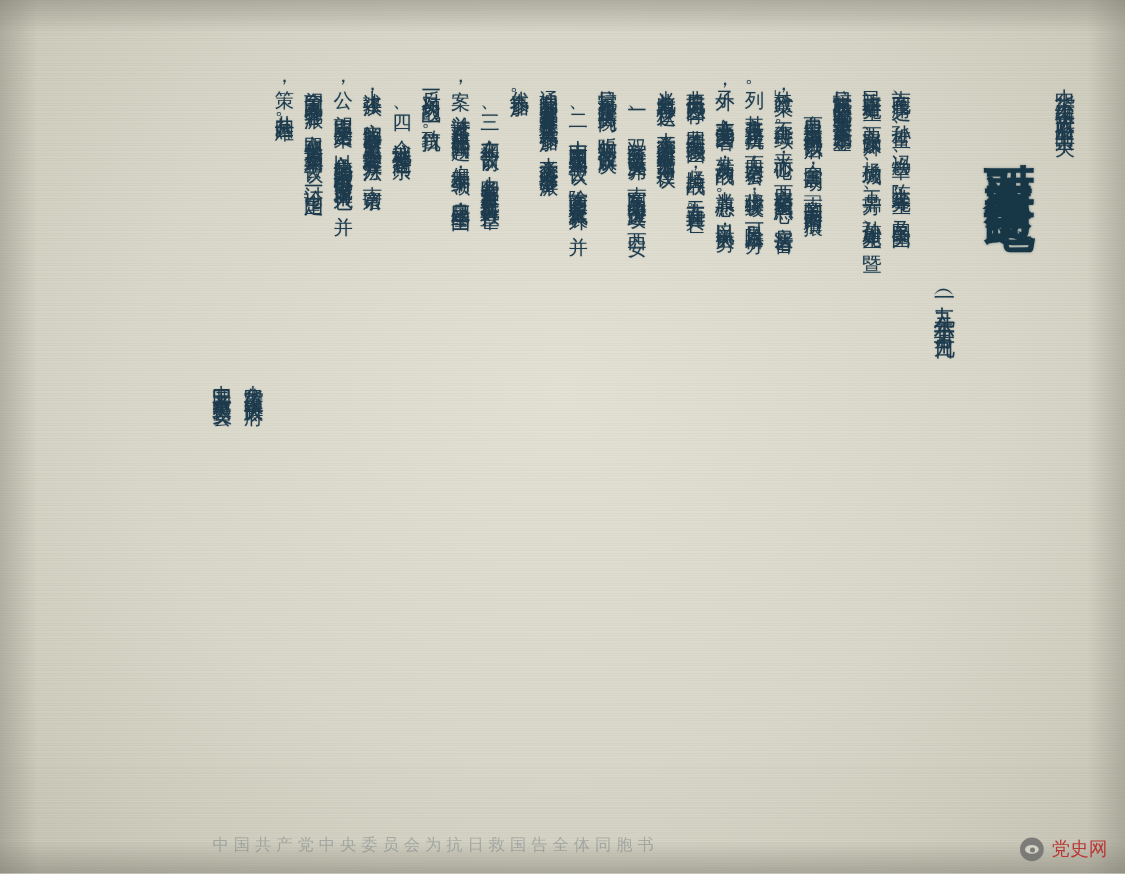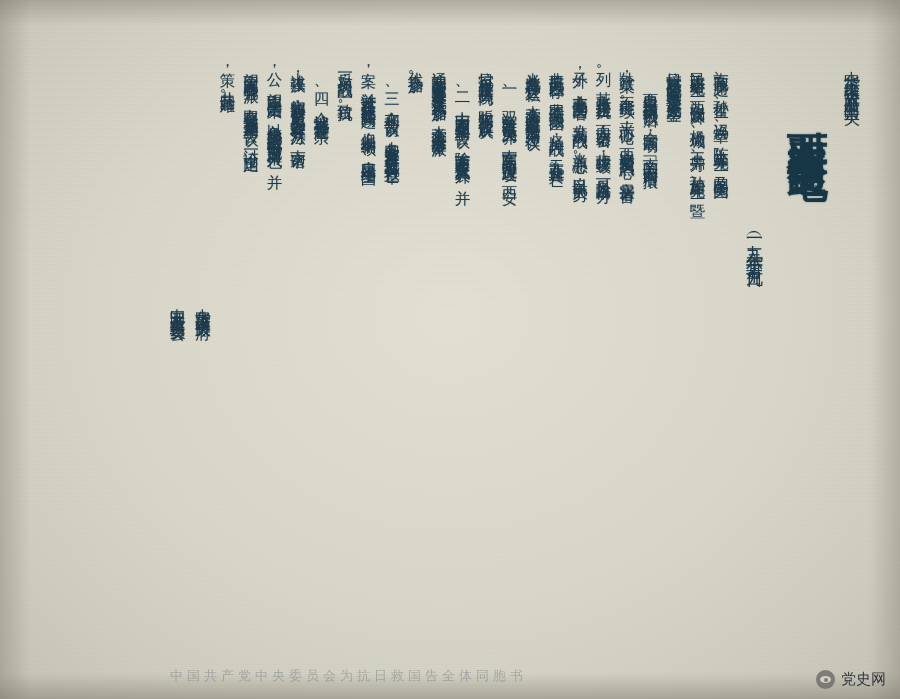--- a/index.html
+++ b/index.html
@@ -109,21 +109,21 @@
     padding: 0 5px;
   }
 
   
   #watermark {
     position: absolute;
     right: 14px;
     bottom: 10px;
     display: flex;
     gap: 6px;
-    color: #0f172a;
+    color: #b91c1c;
     font-family: "DejaVu Sans", "Liberation Sans", sans-serif;
     font-size: 15px;
     opacity: 0.82;
   }
   #watermark .wm-eye {
     width: 19px;
     height: 19px;
     border-radius: 50%;
     background: #6d6d6d;
     position: relative;

